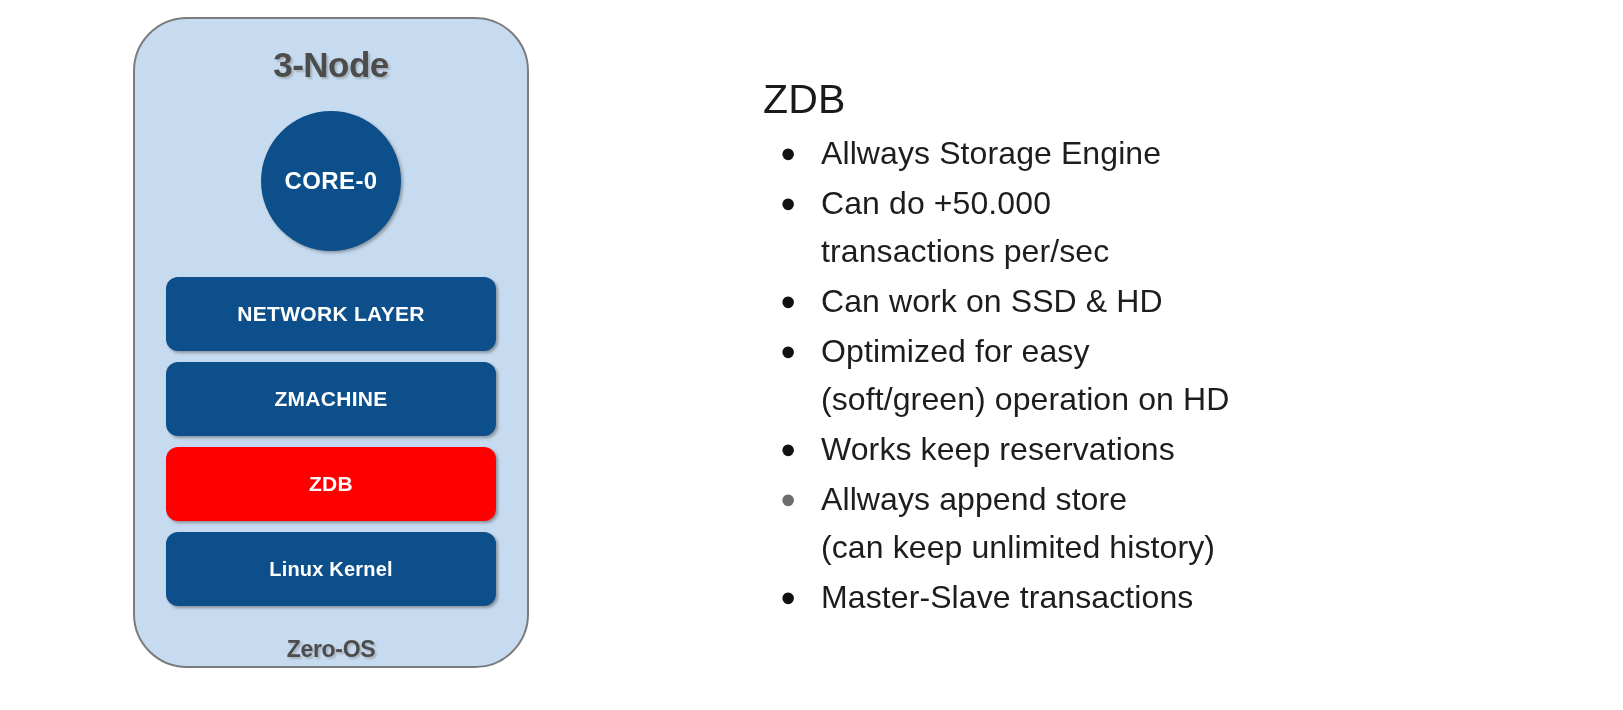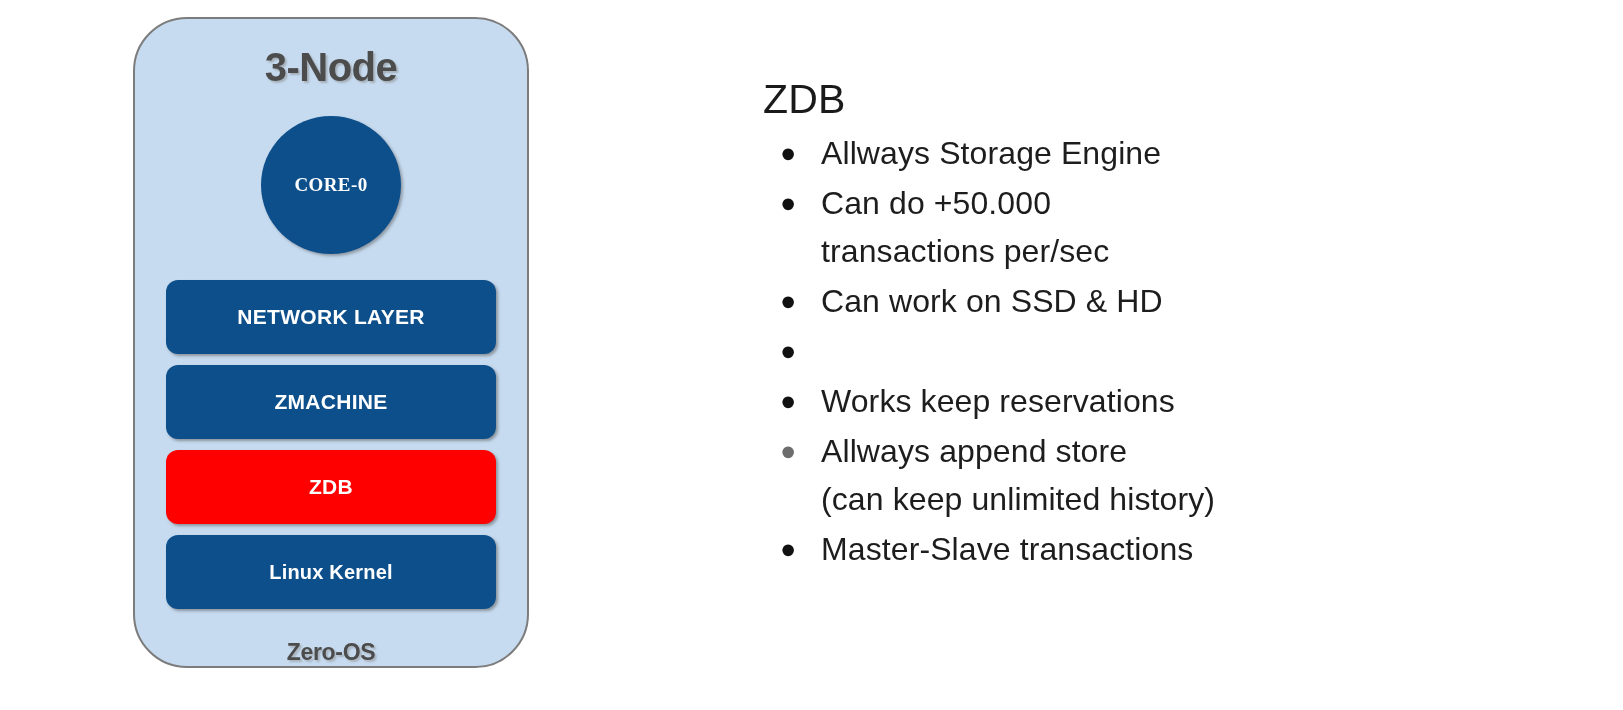--- a/index.html
+++ b/index.html
@@ -27,44 +27,43 @@
     background: #c6dbf0;
     border: 2px solid #7c7c7c;
     border-radius: 54px;
     display: flex;
     flex-direction: column;
     align-items: center;
   }
 
   #panel-title {
     margin-top: 26px;
-    font-size: 40px;
+    font-size: 35px;
     font-weight: bold;
     color: #4c4c4c;
     letter-spacing: -0.5px;
     text-shadow: 2px 2px 2px rgba(140,140,140,0.55);
   }
 
   #core-circle {
     margin-top: 26px;
     width: 140px;
     height: 140px;
     border-radius: 50%;
     background: #0d4f8b;
     display: flex;
     align-items: center;
     justify-content: center;
     box-shadow: 2px 2px 3px rgba(90,90,90,0.5);
   }
   #core-circle .core-label {
     color: #ffffff;
-    font-size: 19px;
+    font-size: 24px;
     font-weight: bold;
     letter-spacing: 0.4px;
-    font-family: Liberation Serif, serif;
   }
 
   #layer-stack {
     margin-top: 26px;
     width: 330px;
     display: flex;
     flex-direction: column;
     gap: 11px;
   }
   .layer-box {
@@ -190,20 +189,22 @@
 transactions per/sec</span>
     </li>
 
     <li>
       <span class="bullet-dot">●</span>
       <span class="bullet-text">Can work on SSD &amp; HD</span>
     </li>
 
     <li>
       <span class="bullet-dot">●</span>
+      <span class="bullet-text">Optimized for easy
+(soft/green) operation on HD</span>
     </li>
 
     <li>
       <span class="bullet-dot">●</span>
       <span class="bullet-text">Works keep reservations</span>
     </li>
 
     <li>
       <span class="bullet-dot grey">●</span>
       <span class="bullet-text">Allways append store

